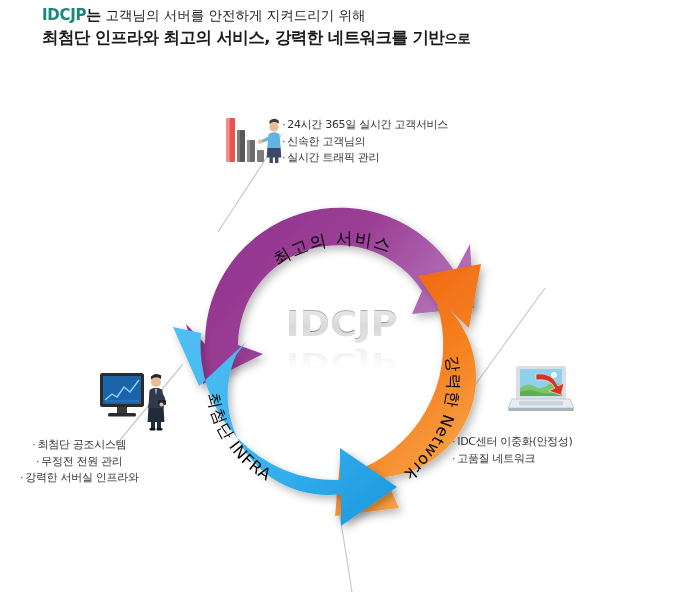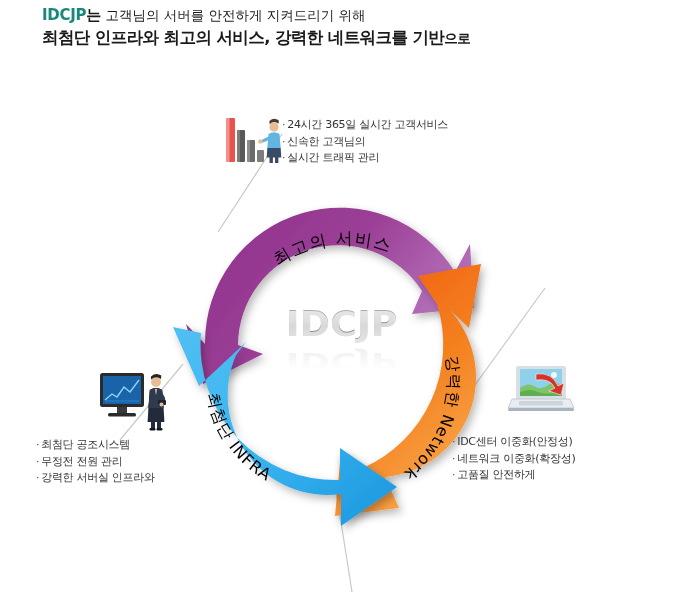--- a/index.html
+++ b/index.html
@@ -46,21 +46,21 @@
     margin-top:-2px;
   }
 
   
   .callout{position:absolute;}
   .bullets{font-size:11px;line-height:16.5px;color:#333333;white-space:nowrap;letter-spacing:-0.3px;}
   .bullets .b{display:block;}
   .bullets .dot{color:#555;margin-right:2px;}
 
   #callout-top{left:282px;top:25px;}
-  #callout-left{left:36px;top:345px;}
+  #callout-left{left:20px;top:345px;text-align:center;}
   #callout-right{left:452px;top:342px;}
 
   .illus{position:absolute;}
   #illus-top{left:222px;top:18px;width:62px;height:62px;}
   #illus-left{left:98px;top:275px;width:76px;height:68px;}
   #illus-right{left:506px;top:270px;width:70px;height:60px;}
 </style>
 </head>
 <body>
 
@@ -244,18 +244,17 @@
     <rect x="13" y="39" width="44" height="4.5" rx="1" fill="#ccd4dc"></rect>
     <rect x="2" y="46" width="66" height="3" rx="1.5" fill="#aab4bf"></rect>
 
     <path d="M30 12 q16 -2 22 12 l6 -3 l-3 12 l-12 -4 l6 -3 q-5 -10 -19 -8 z" fill="#d6342a"></path>
     <path d="M30 12 q16 -2 22 12 l6 -3 l-3 12 l-12 -4 l6 -3 q-5 -10 -19 -8 z" fill="none" stroke="#ffffff" stroke-width="1" opacity=".55"></path>
   </svg>
 
   <div class="callout" id="callout-right">
     <div class="bullets">
       <span class="b"><span class="dot">·</span><span>IDC센터 이중화(안정성)</span></span>
-      <span class="b"><span class="dot">·</span><span>네트워크 이중화(확장성)</span></span>
-      <span class="b"><span class="dot">·</span><span>고품질 안전하게</span></span>
+      <span class="b"><span class="dot">·</span><span>고품질 네트워크</span></span>
     </div>
   </div>
 
 </div>
 
 </body></html>

